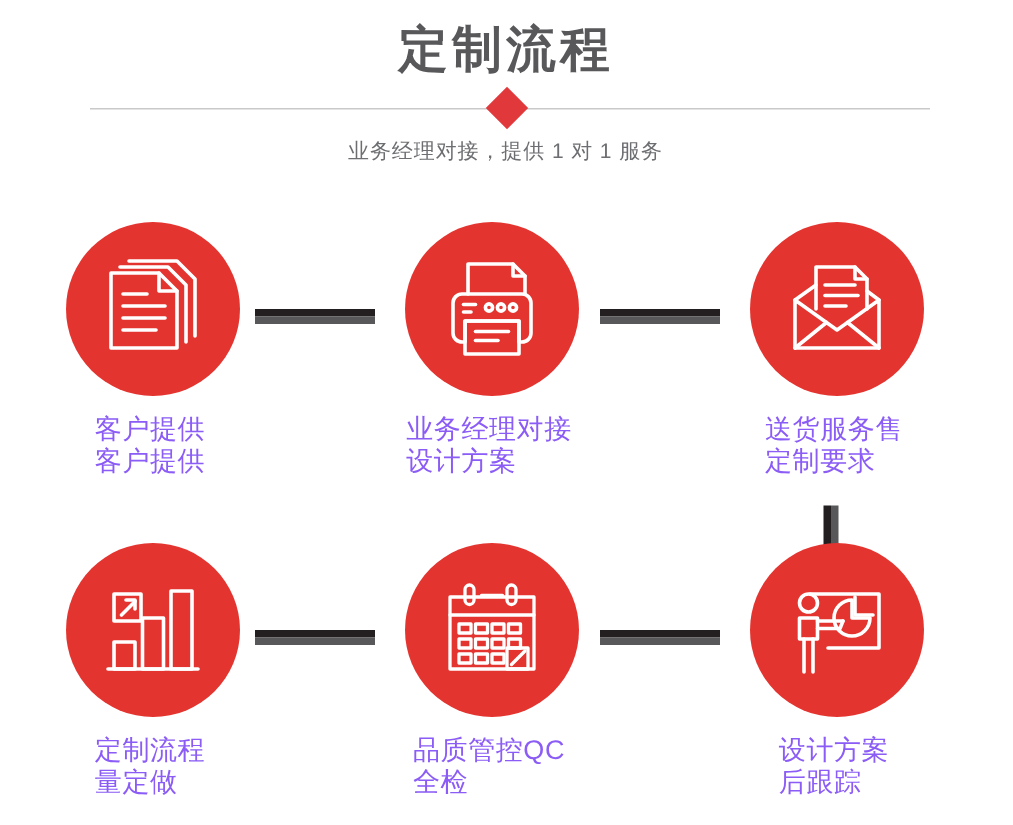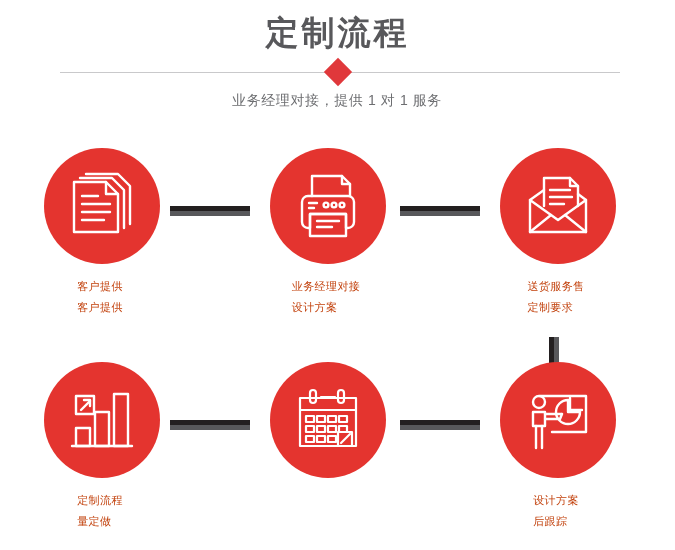--- a/index.html
+++ b/index.html
@@ -105,23 +105,23 @@
   .circle svg {
     display: block;
   }
 
   .step-label {
     position: absolute;
     top: 128px;
     left: 0;
     width: 180px;
     text-align: center;
-    font-size: 11px;
+    font-size: 18px;
     line-height: 21px;
-    color: #c2410c;
+    color: #8b5cf6;
     letter-spacing: 0.4px;
   }
   .step-label .lbl-inner {
     display: inline-block;
     text-align: left;
   }
 
   
   .conn-h {
     position: absolute;
@@ -312,20 +312,26 @@
             <rect x="36" y="42" width="8" height="6"></rect>
             <rect x="47" y="42" width="8" height="6"></rect>
             <rect x="14" y="52" width="8" height="6"></rect>
             <rect x="25" y="52" width="8" height="6"></rect>
             <rect x="36" y="52" width="8" height="6"></rect>
             <rect x="46" y="48" width="14" height="14"></rect>
             <line x1="49" y1="59" x2="58" y2="50"></line>
           </svg>
         </span>
       </div>
+      <div class="step-label">
+        <span class="lbl-inner">
+          <span>品质管控QC</span><br>
+          <span>全检</span>
+        </span>
+      </div>
     </div>
 
     <div class="step col2 row1">
       <div class="circle">
         <span>
           <svg width="72" height="72" viewBox="0 0 72 72" fill="none" stroke="#ffffff" stroke-width="2.4" stroke-linejoin="round" stroke-linecap="round">
             <polyline points="18,12 64,12 64,48 30,48"></polyline>
             <path d="M46 16 a12 12 0 1 0 12 12 H46 Z"></path>
             <path d="M48 14 V26 H60"></path>
             <circle cx="17" cy="18" r="6"></circle>

